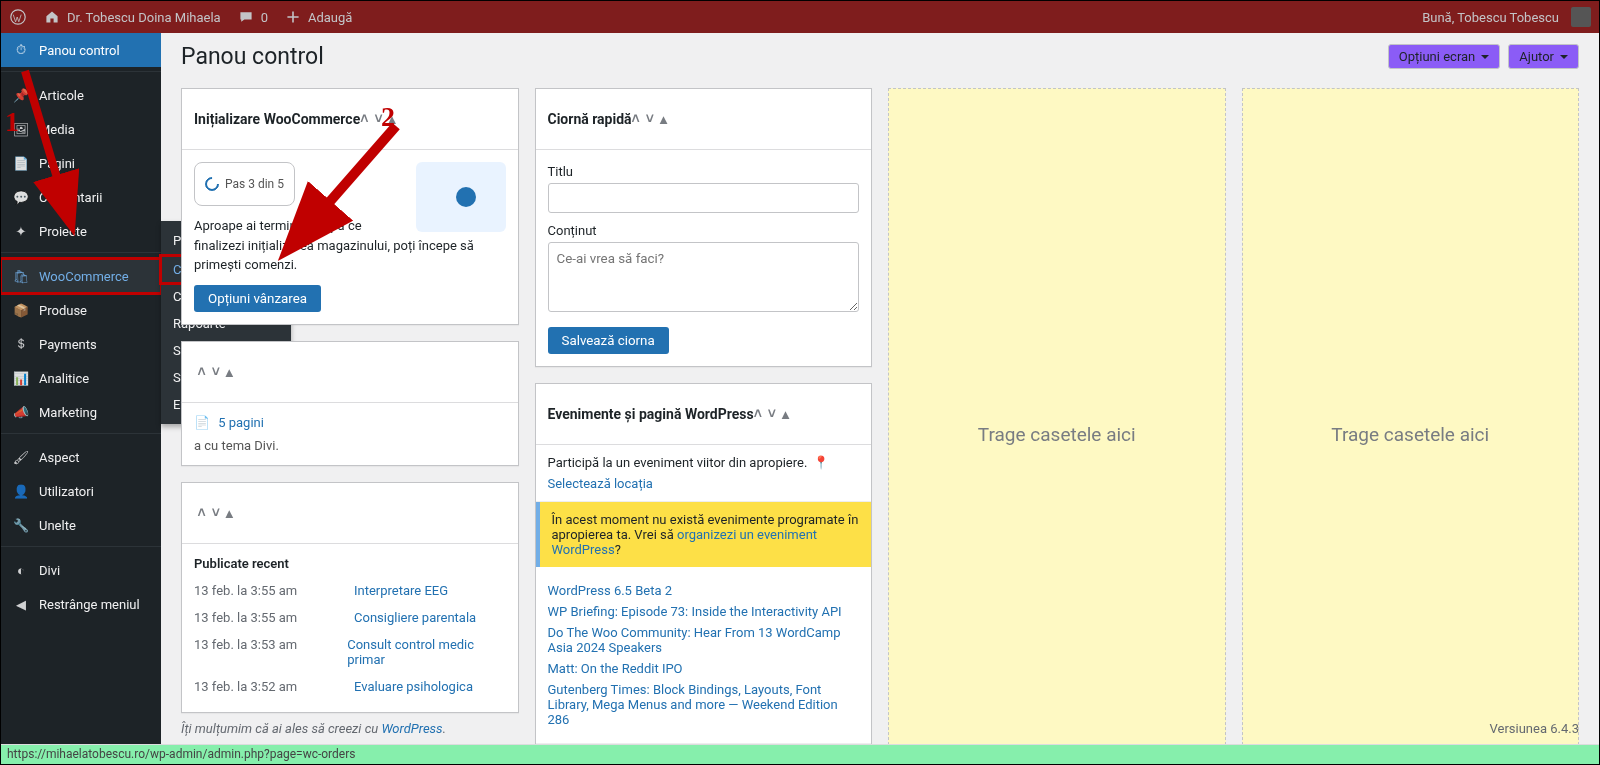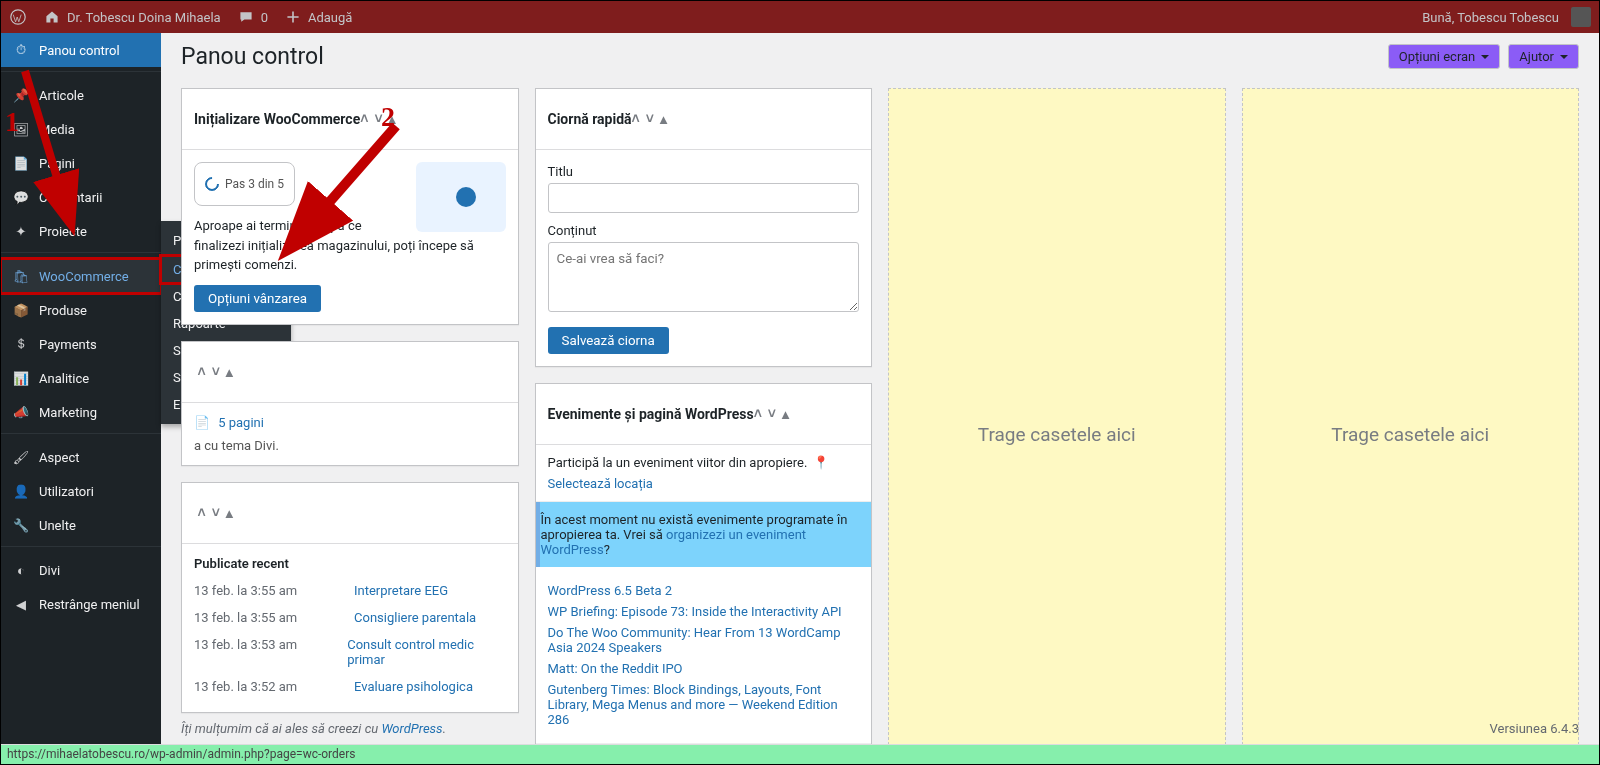--- a/index.html
+++ b/index.html
@@ -64,21 +64,21 @@
   .rp-row .dt{color:#646970;width:120px}
   .rp-row a{color:#2271b1}
 
   
   .qd label{display:block;margin:2px 0 4px;color:#1d2327}
   .qd input[type=text]{width:100%;border:1px solid var(--border);height:30px;padding:0 8px;border-radius:3px}
   .qd textarea{width:100%;border:1px solid var(--border);height:70px;padding:8px;border-radius:3px;resize:vertical}
 
   
   .nearby{padding:10px 12px;border-bottom:1px solid #eee;display:flex;align-items:center;gap:6px;flex-wrap:wrap}
-  .notice-line{background:#7dd3fc;border-left:4px solid #72aee6;padding:10px 1px;margin:0}
+  .notice-line{background:#fde047;border-left:4px solid #72aee6;padding:10px 12px;margin:0}
   .news-list{padding:10px 12px}
   .news-list div{margin:6px 0}
   .news-foot{padding:10px 12px;border-top:1px solid #eee;color:#787c82;display:flex;gap:8px;align-items:center}
   .ext{color:#2271b1}
 
   
   .footer{position:absolute;left:160px;right:0;bottom:22px;padding:6px 20px;color:#646970;font-style:italic;display:flex;justify-content:space-between;align-items:center;font-size:13px;font-style:normal}
   .footer em{font-style:italic}
   .statusbar{position:absolute;left:0;bottom:0;right:0;height:20px;background:#86efac;border-top:1px solid #dcdcde;font-size:12px;color:#444;padding:2px 6px}
 

